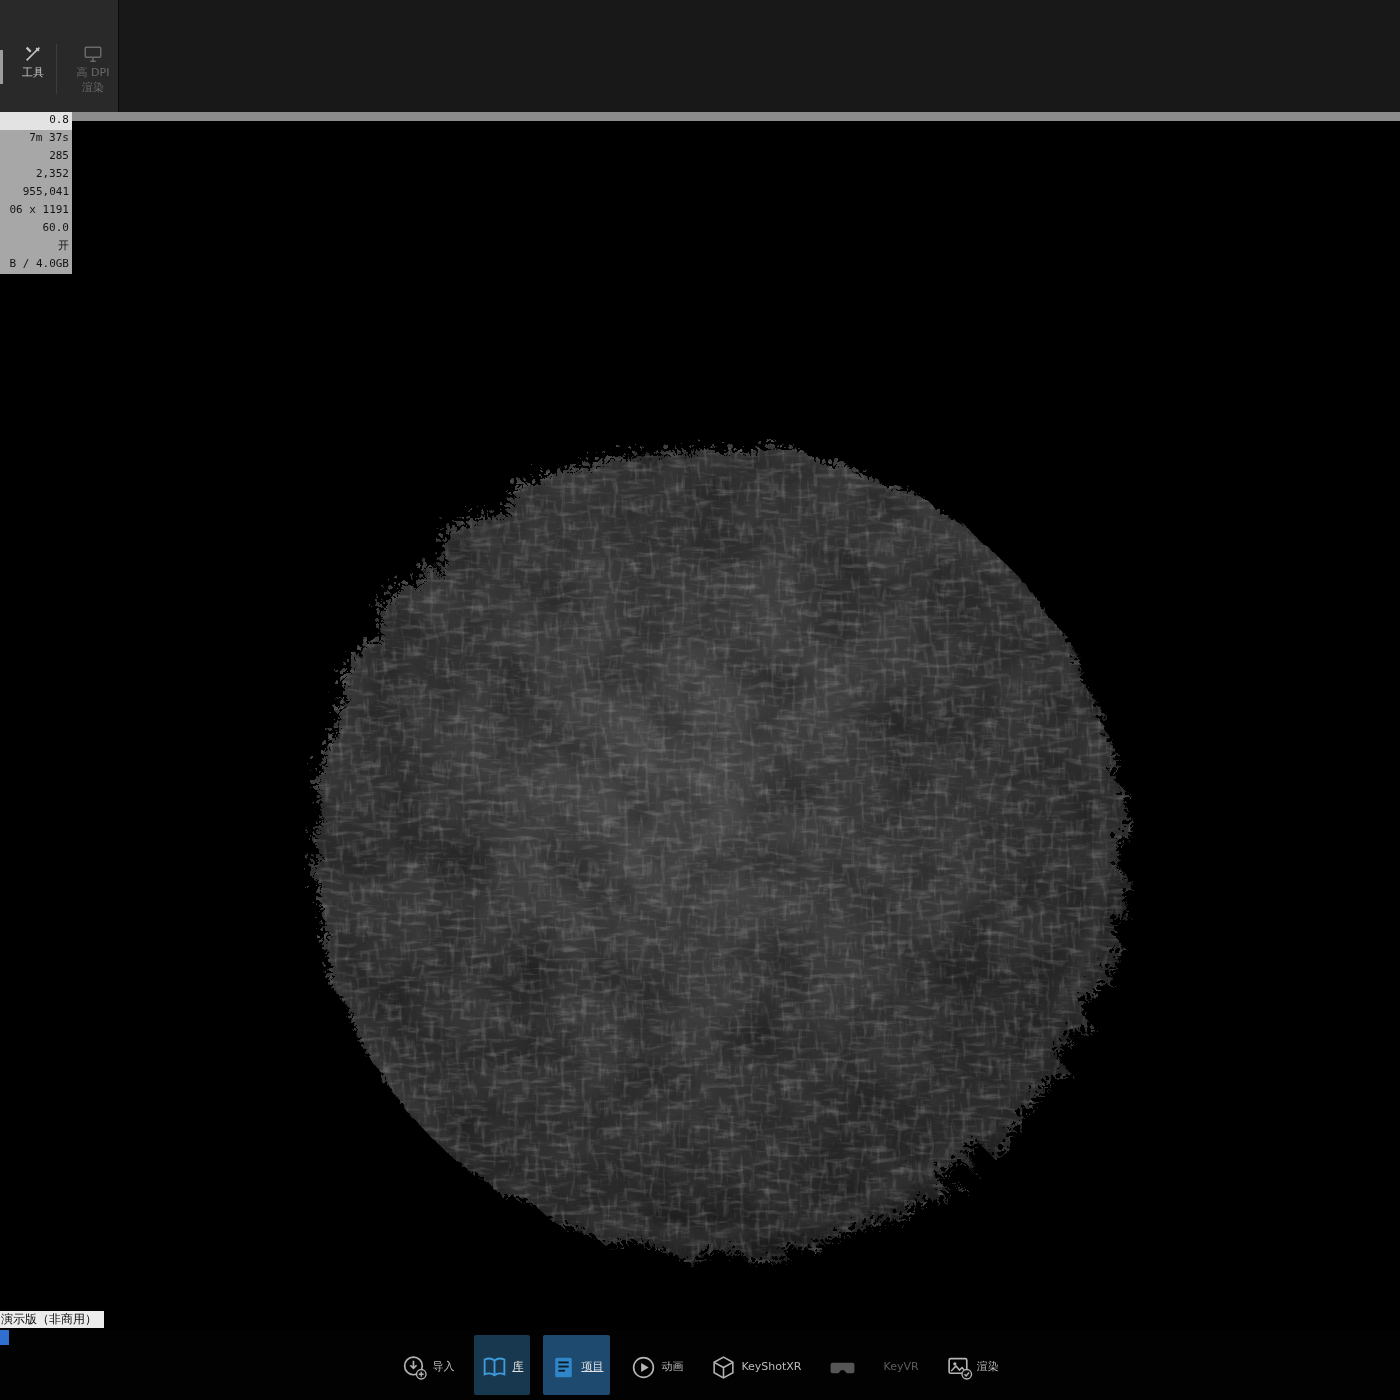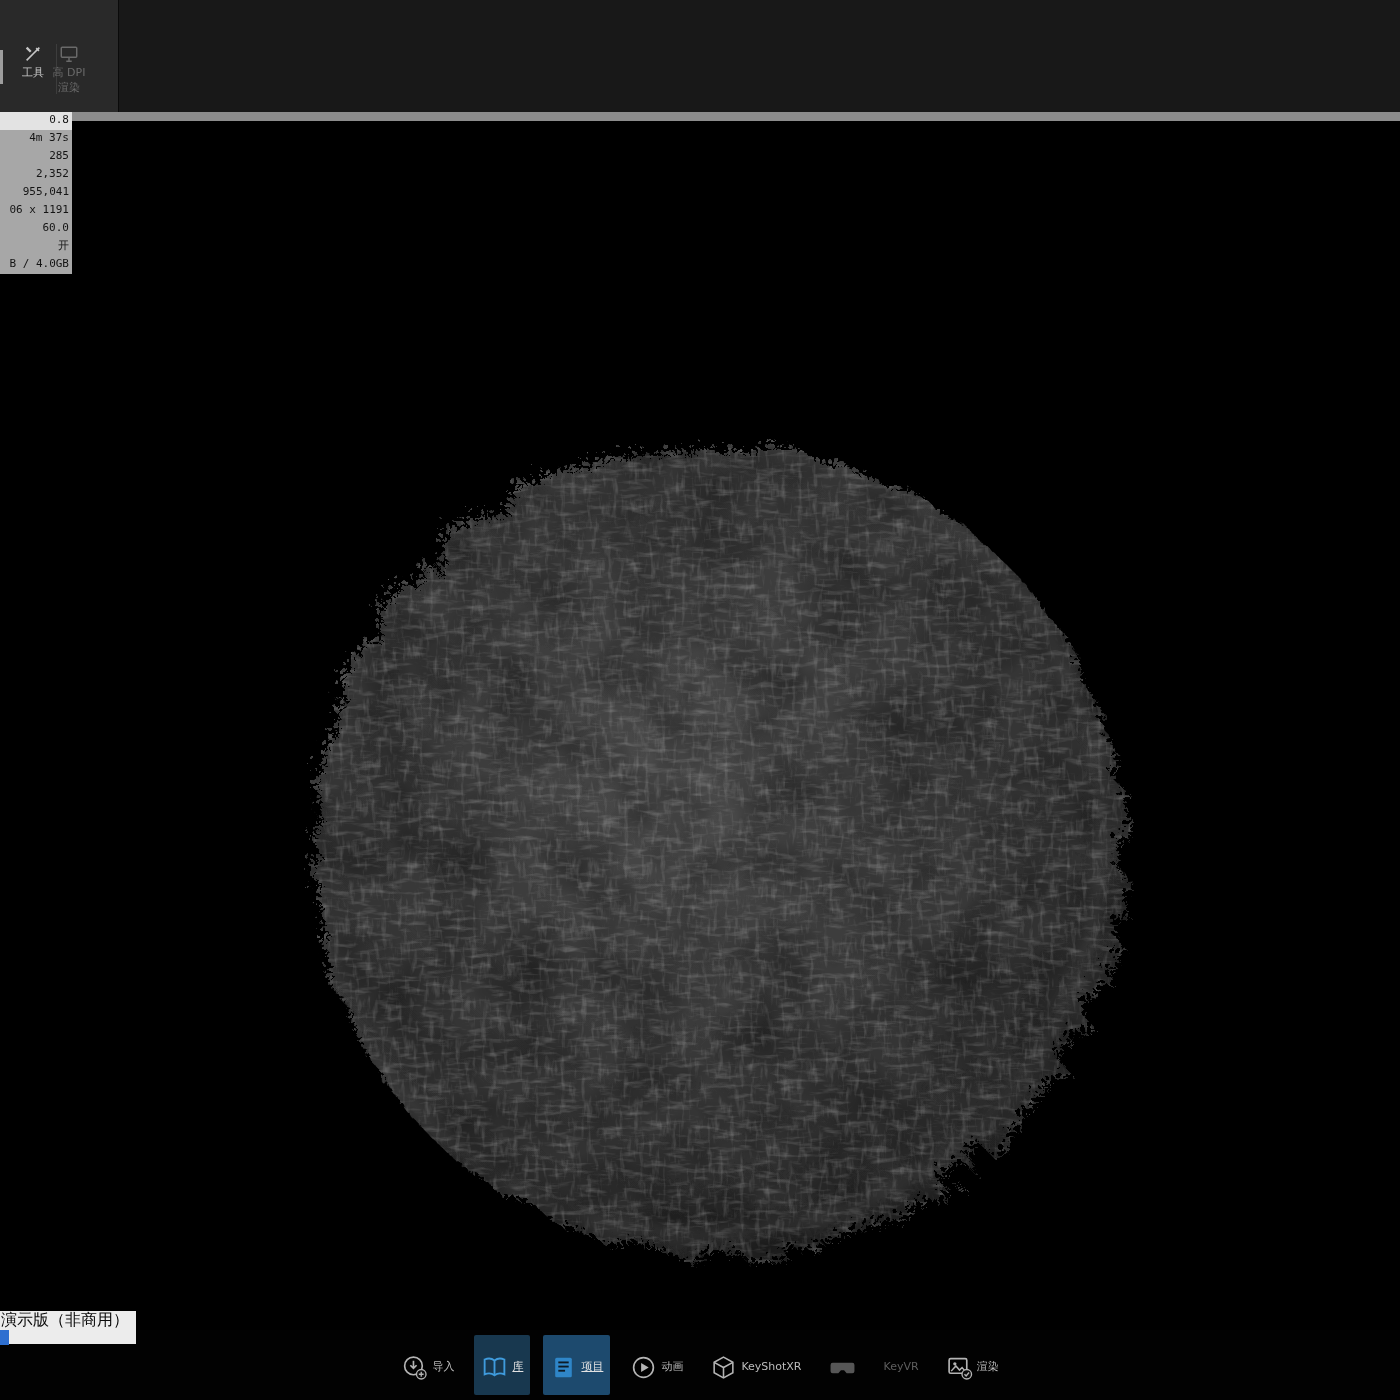--- a/index.html
+++ b/index.html
@@ -9,38 +9,38 @@
   
   .top-toolbar{position:absolute;top:0;left:0;width:100%;height:112px;background:#181818;}
   .tt-left-panel{position:absolute;top:0;left:0;width:118px;height:112px;background:#292929;border-right:1px solid #0a0a0a;}
   .tt-edge-frag{position:absolute;top:50px;left:0;width:3px;height:34px;background:#cfcfcf;opacity:.7;}
   .tt-sep{position:absolute;top:44px;left:56px;width:1px;height:50px;background:#3d3d3d;}
   .tool-btn{position:absolute;top:44px;width:46px;display:flex;flex-direction:column;align-items:center;gap:3px;
             color:#c6c6c6;font-size:11px;line-height:12px;text-align:center;cursor:default;}
   .tool-btn .ticon{width:20px;height:20px;display:block;}
   .tool-btn.dim{color:#6a6a6a;}
   #btn-tools{left:10px;}
-  #btn-hidpi{left:46px;}
+  #btn-hidpi{left:70px;}
 
   
   .gray-strip{position:absolute;top:112px;left:0;width:100%;height:9px;background:#8c8c8c;}
 
   
   .hud{position:absolute;top:112px;left:0;width:72px;background:rgba(176,176,176,0.95);
        font-family:"DejaVu Sans Mono","Liberation Mono",monospace;font-size:11px;color:#141414;z-index:5;}
   .hud-row{height:18px;line-height:16px;text-align:right;padding-right:3px;white-space:nowrap;overflow:hidden;}
   .hud-row.hl{background:#e3e3e3;}
 
   
   .viewport{position:absolute;top:121px;left:0;width:1400px;height:1209px;background:#000;overflow:hidden;}
   .furball{position:absolute;left:245px;top:258px;}
 
   
   .demo-badge{position:absolute;left:0;top:1311px;z-index:6;background:#ececec;color:#0a0a0a;
-              font-size:16px;line-height:17px;padding:0 7px 16px 1px;white-space:nowrap;}
+              font-size:12px;line-height:17px;padding:0 7px 0 1px;white-space:nowrap;}
   .taskbar-peek{position:absolute;left:0;top:1330px;width:9px;height:15px;background:#2e6fd0;z-index:6;}
 
   
   .bottom-toolbar{position:absolute;left:0;top:1330px;width:100%;height:70px;background:#020202;
                   display:flex;justify-content:center;align-items:flex-start;gap:13px;
                   padding-top:5px;box-sizing:border-box;z-index:4;}
   .bt-item{min-width:56px;height:60px;display:flex;flex-direction:row;align-items:center;justify-content:flex-start;
            gap:4px;padding:6px 7px 2px;box-sizing:border-box;border-radius:2px;color:#bdbdbd;font-size:11px;
            line-height:12px;cursor:default;}
   .bt-item svg{width:27px;height:27px;display:block;}
@@ -76,21 +76,21 @@
       </svg>
       <span>高 DPI</span>
       <span>渲染</span>
     </div>
   </div>
 
   <div class="gray-strip"></div>
 
   <div class="hud">
     <div class="hud-row hl"><span>0.8</span></div>
-    <div class="hud-row"><span>4m 37s</span></div>
+    <div class="hud-row"><span>7m 37s</span></div>
     <div class="hud-row"><span>285</span></div>
     <div class="hud-row"><span>2,352</span></div>
     <div class="hud-row"><span>955,041</span></div>
     <div class="hud-row"><span>06 x 1191</span></div>
     <div class="hud-row"><span>60.0</span></div>
     <div class="hud-row"><span>开</span></div>
     <div class="hud-row"><span>B / 4.0GB</span></div>
   </div>
 
   <div class="viewport">

